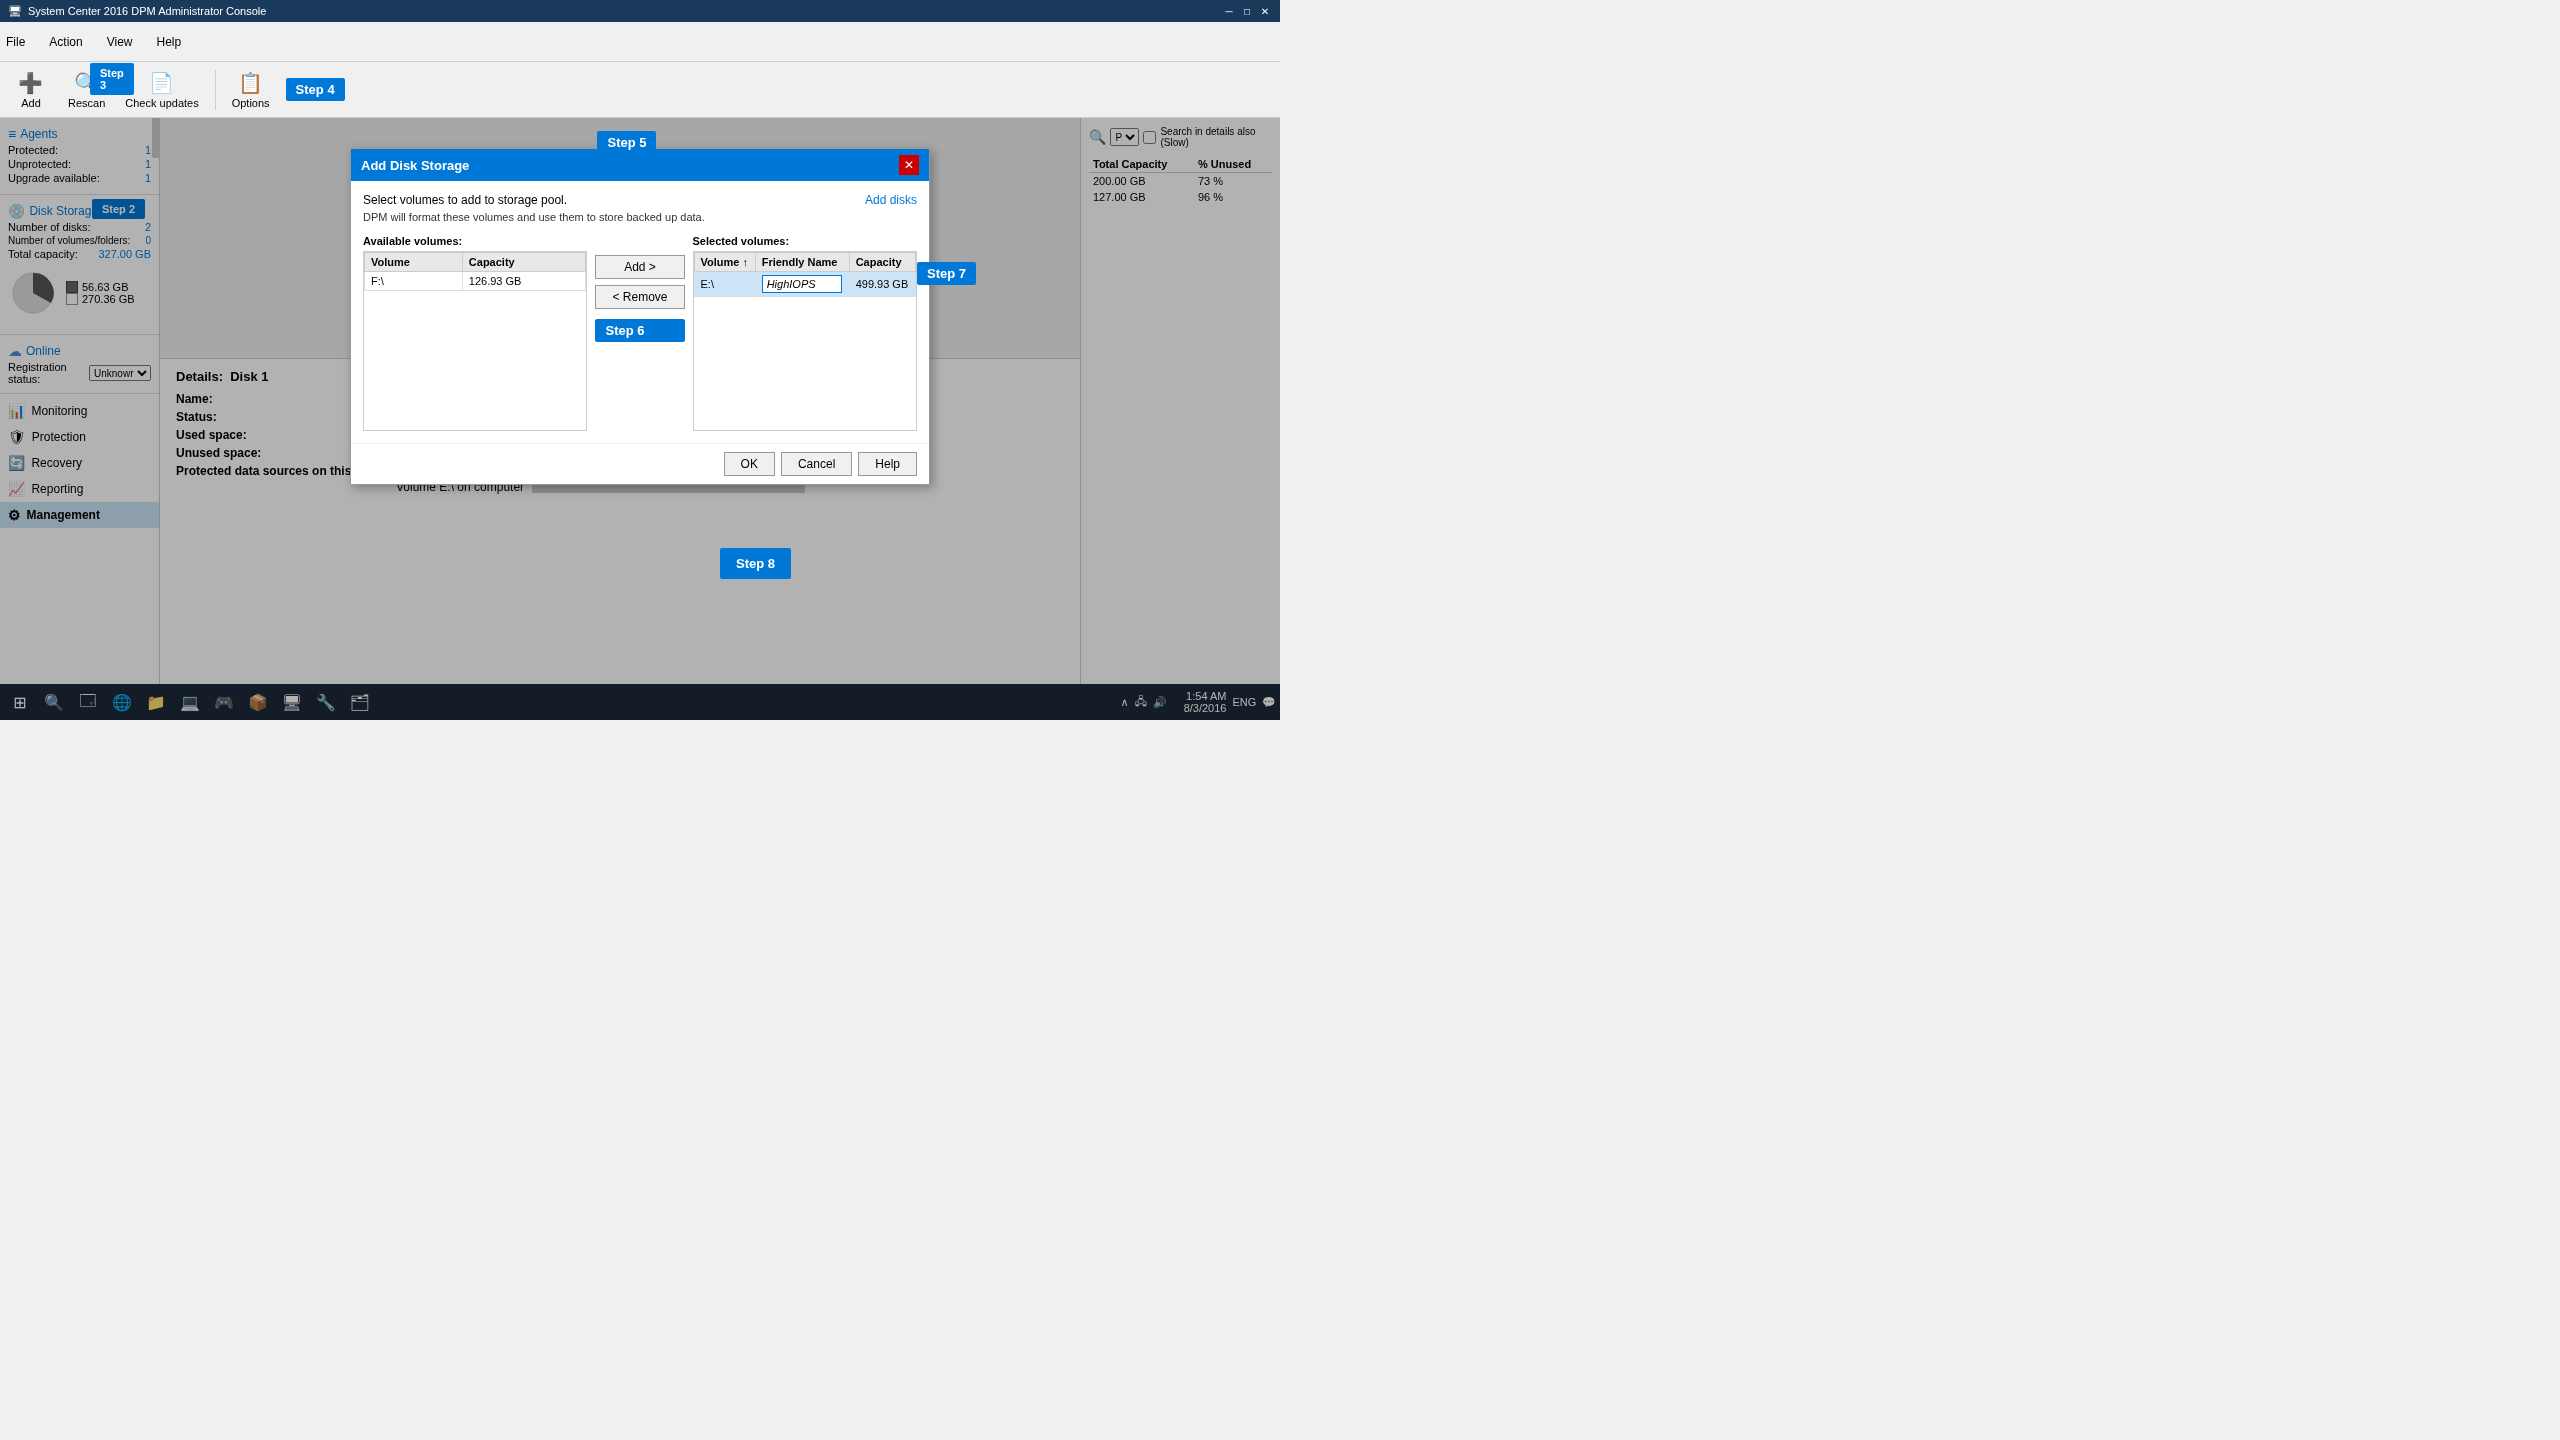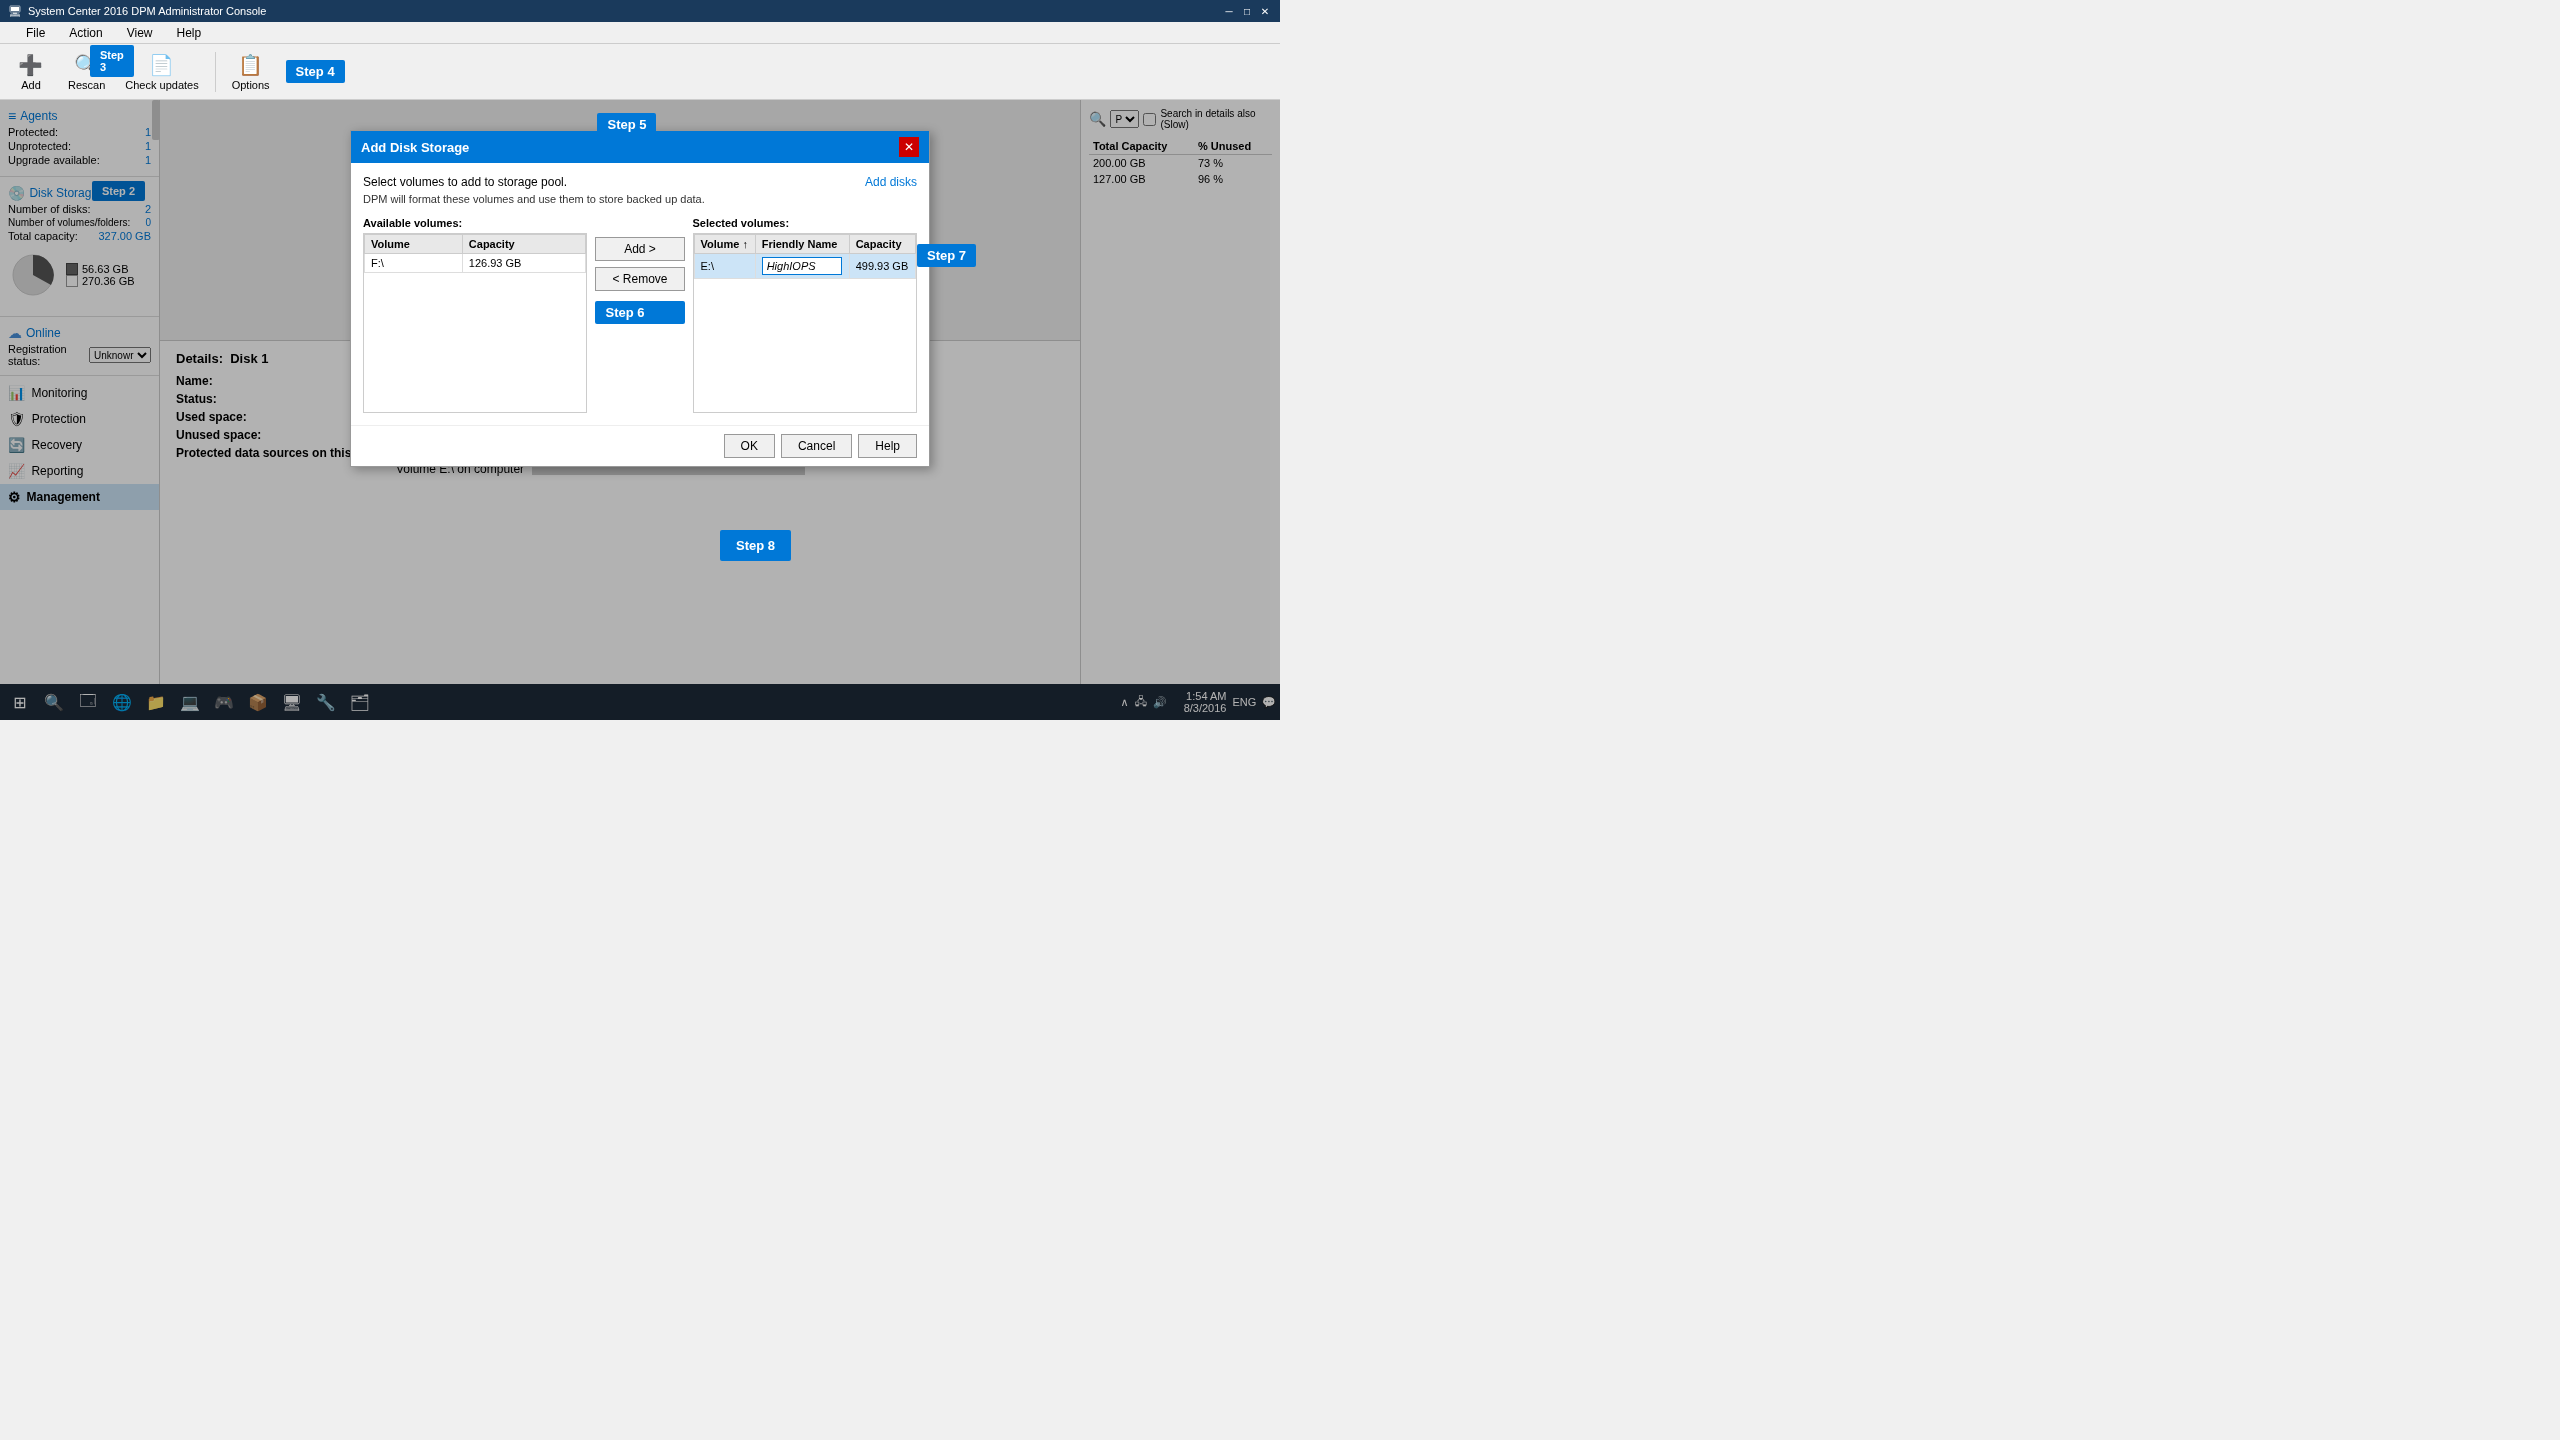--- a/index.html
+++ b/index.html
@@ -5,21 +5,21 @@
     * { box-sizing: border-box; margin: 0; padding: 0; }
     body { font-family: 'Segoe UI', Tahoma, sans-serif; font-size: 12px; background: #f0f0f0; width: 1280px; height: 720px; overflow: hidden; position: relative; }
     
     
     #titlebar { background: #1a3a5c; color: white; height: 22px; display: flex; align-items: center; justify-content: space-between; padding: 0 8px; font-size: 11px; }
     #titlebar-left { display: flex; align-items: center; gap: 6px; }
     #titlebar-right { display: flex; gap: 4px; }
     .titlebar-btn { width: 14px; height: 14px; display: flex; align-items: center; justify-content: center; font-size: 10px; cursor: pointer; color: white; }
     
     
-    #menubar { background: #f0f0f0; border-bottom: 1px solid #ccc; height: 22px; display: flex; align-items: center; padding: 0 20px; gap: 12px; font-size: 12px; }
+    #menubar { background: #f0f0f0; border-bottom: 1px solid #ccc; height: 40px; display: flex; align-items: center; padding: 0 0; gap: 12px; font-size: 12px; }
     .menu-item { cursor: pointer; padding: 2px 6px; }
     
     
     #toolbar { background: #f0f0f0; border-bottom: 1px solid #ccc; height: 56px; display: flex; align-items: center; padding: 0 6px; gap: 4px; }
     .toolbar-btn { display: flex; flex-direction: column; align-items: center; padding: 4px 8px; font-size: 11px; cursor: pointer; min-width: 50px; }
     .toolbar-icon { font-size: 20px; margin-bottom: 2px; }
     .toolbar-separator { width: 1px; height: 40px; background: #ccc; margin: 0 4px; }
     
     
     .step-badge { background: #0078d7; color: white; padding: 4px 10px; font-size: 13px; font-weight: bold; border-radius: 2px; display: inline-block; cursor: pointer; }

